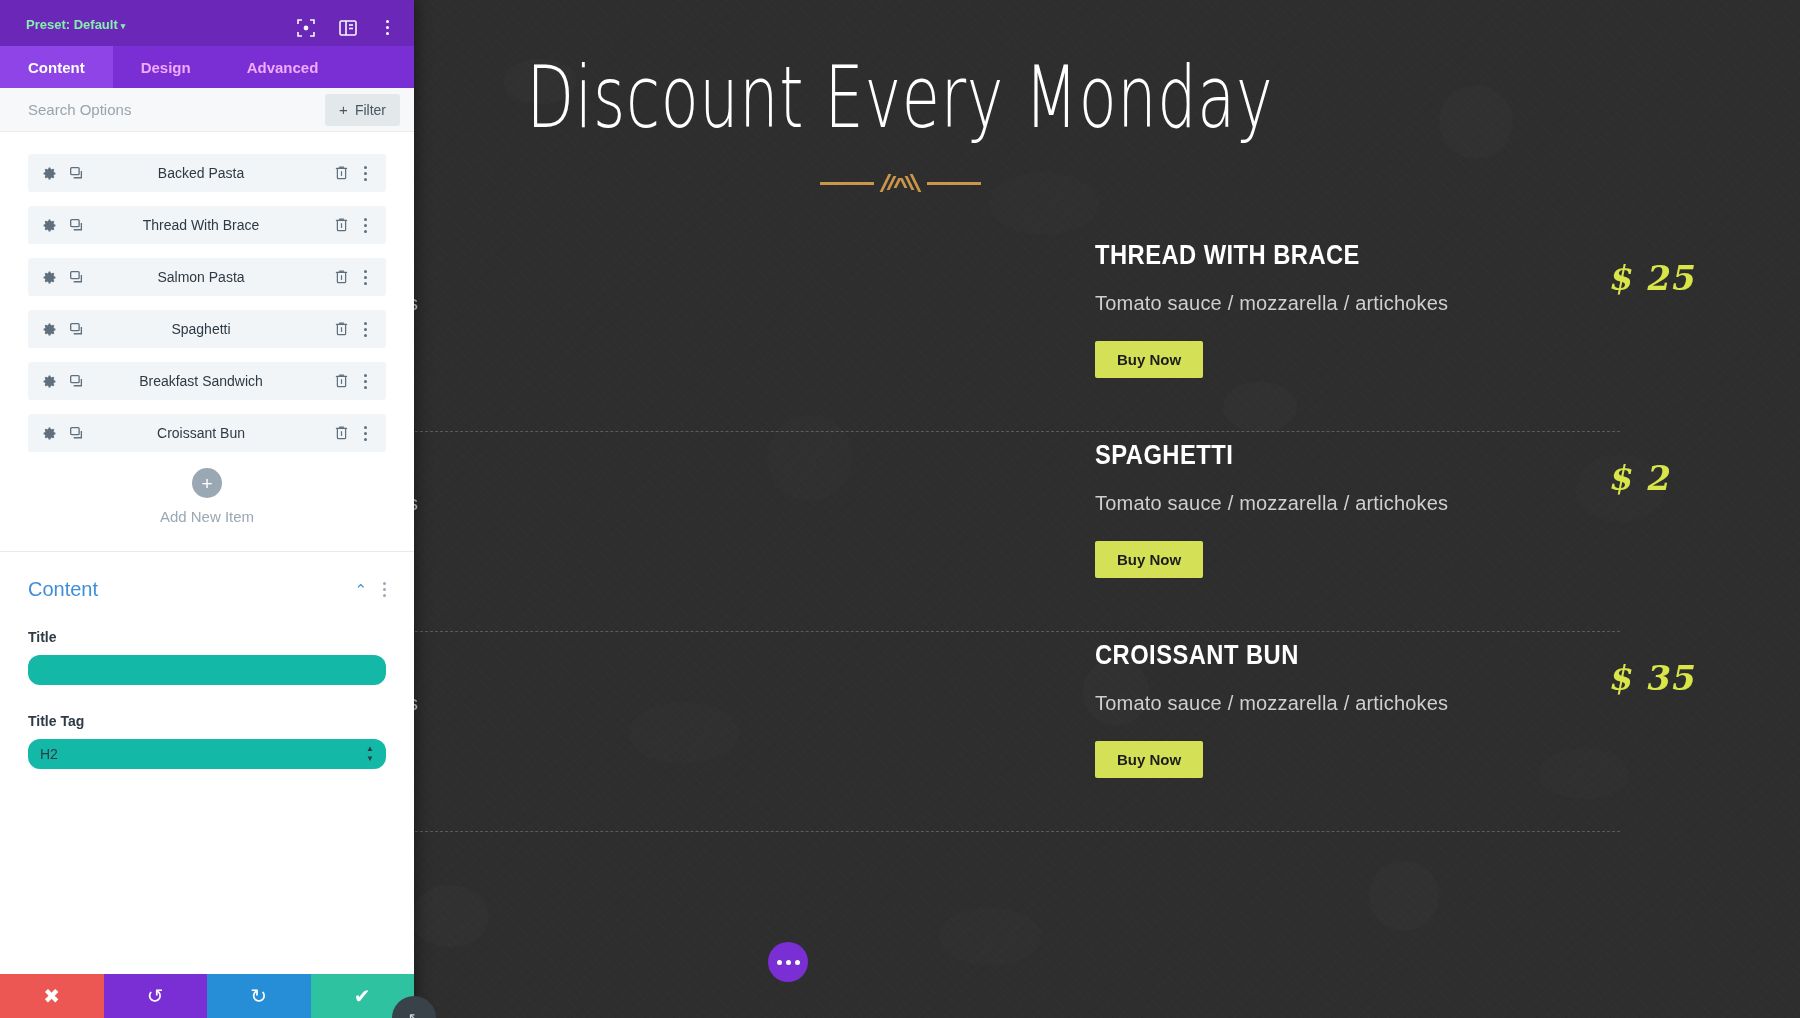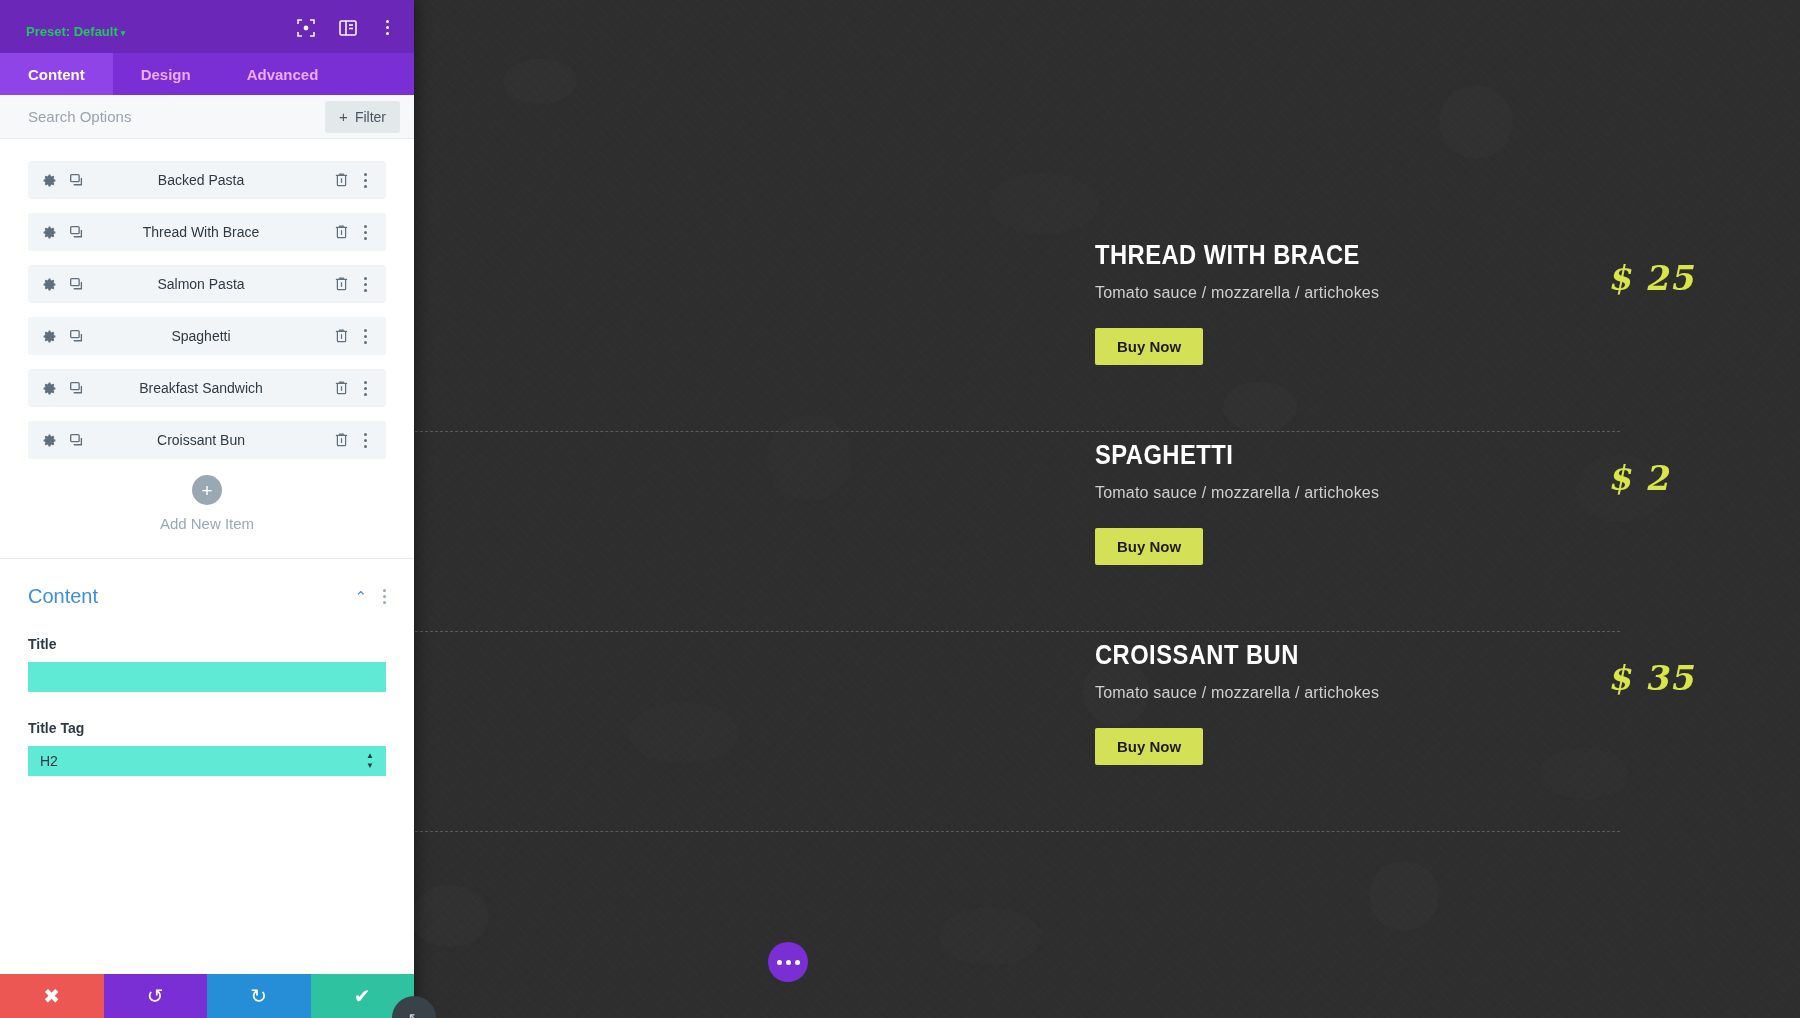--- a/index.html
+++ b/index.html
@@ -101,22 +101,22 @@
   }
   .item-body { position: absolute; left: 395px; top: 8px; }
   .item-title {
     font-family: "Liberation Sans", sans-serif;
     font-weight: 700; font-size: 27px; color: #ffffff;
     letter-spacing: .5px; text-transform: uppercase;
     transform: scaleX(.88); transform-origin: left center;
     white-space: nowrap;
   }
   .item-desc {
-    margin-top: 13px;
-    font-size: 16px; color: #cfcfcf; font-weight: 400;
+    margin-top: 21px;
+    font-size: 20px; color: #cfcfcf; font-weight: 400;
     letter-spacing: .2px; white-space: nowrap;
   }
   .buy-btn {
     margin-top: 26px;
     display: inline-block;
     background: #d4e157;
     color: #1d1d1d;
     font-size: 15px; font-weight: 700;
     padding: 10px 22px;
     border: none; border-radius: 2px;
@@ -137,21 +137,21 @@
   .sidebar {
     position: absolute; left: 0; top: 0;
     width: 414px; height: 1018px;
     background: #fff;
     display: flex; flex-direction: column;
     box-shadow: 2px 0 14px rgba(0,0,0,.45);
     z-index: 5;
   }
   .sb-head { background: #6b27b8; padding: 17px 22px 14px 26px; position: relative; }
   .sb-title { color: #fff; font-size: 20px; font-weight: 700; letter-spacing: .1px; }
-  .sb-preset { margin-top: 7px; color: #22c55e; font-size: 13px; font-weight: 700; }
+  .sb-preset { color: #86efac; font-size: 13px; font-weight: 700; }
   .sb-preset .caret { font-size: 9px; margin-left: 3px; }
   .sb-head-icons { position: absolute; right: 20px; top: 18px; display: flex; align-items: center; gap: 24px; }
   .hi { color: #fff; opacity: .95; cursor: pointer; display: flex; }
   .dots-v { display: flex; flex-direction: column; gap: 3px; padding: 2px 5px; cursor: pointer; }
   .dots-v i { width: 3px; height: 3px; background: #fff; border-radius: 50%; display: block; }
 
   .sb-tabs { background: #7a2fd4; display: flex; height: 42px; }
   .sb-tab {
     display: flex; align-items: center; justify-content: center;
     color: #f0abfc; font-size: 15px; font-weight: 700;
@@ -202,22 +202,22 @@
   }
   .add-label { margin-top: 10px; color: #9aa8b4; font-size: 15px; }
 
   .section { border-top: 1px solid #e6eaed; padding: 26px 28px 0; }
   .section-head { display: flex; align-items: center; }
   .section-title { color: #3f8fd8; font-size: 20px; flex: 1; }
   .chev { color: #3f8fd8; font-size: 15px; margin-right: 16px; cursor: pointer; }
   .field { margin-top: 28px; }
   .field-label { font-size: 14px; color: #2e3a45; font-weight: 700; margin-bottom: 10px; }
   .field input, .field .select {
-    width: 100%; height: 30px; background: #5eead4;
-    border: none; outline: none; border-radius: 0;
+    width: 100%; height: 30px; background: #14b8a6;
+    border: none; outline: none; border-radius: 12px;
     padding: 0 12px; font-size: 14px; color: #2e3a45;
     font-family: "Liberation Sans", sans-serif;
     display: flex; align-items: center;
   }
   .select { position: relative; cursor: pointer; }
   .select .arrows {
     position: absolute; right: 12px; top: 50%; transform: translateY(-50%);
     display: flex; flex-direction: column; gap: 2px; color: #2e3a45; font-size: 8px; line-height: 1;
   }
 
@@ -238,20 +238,35 @@
 </style>
 </head>
 <body>
 
 <div id="root">
 
   <div class="preview">
     <div class="preview-texture"></div>
     <div class="preview-noise"></div>
 
+    <div class="page-head">
+      <div class="page-title">Discount Every Monday</div>
+      <div class="divider">
+        <span class="bar"></span>
+        <span class="zig">
+          <i></i>
+            <i></i>
+            <i></i>
+            <i></i>
+            <i></i>
+            <i></i>
+        </span>
+        <span class="bar"></span>
+      </div>
+    </div>
 
     <div class="menu-grid" id="menu-grid">
         <div class="menu-row">
           <div class="col col-left">
             <div class="price">$ 19</div>
             <div class="item-body"><div class="item-title">Backed Pasta</div><div class="item-desc">Tomato sauce / mozzarella / artichokes</div><button class="buy-btn">Buy Now</button></div>
           </div>
           <div class="col col-right">
             <div class="item-body"><div class="item-title">Thread With Brace</div><div class="item-desc">Tomato sauce / mozzarella / artichokes</div><button class="buy-btn">Buy Now</button></div>
           </div>

